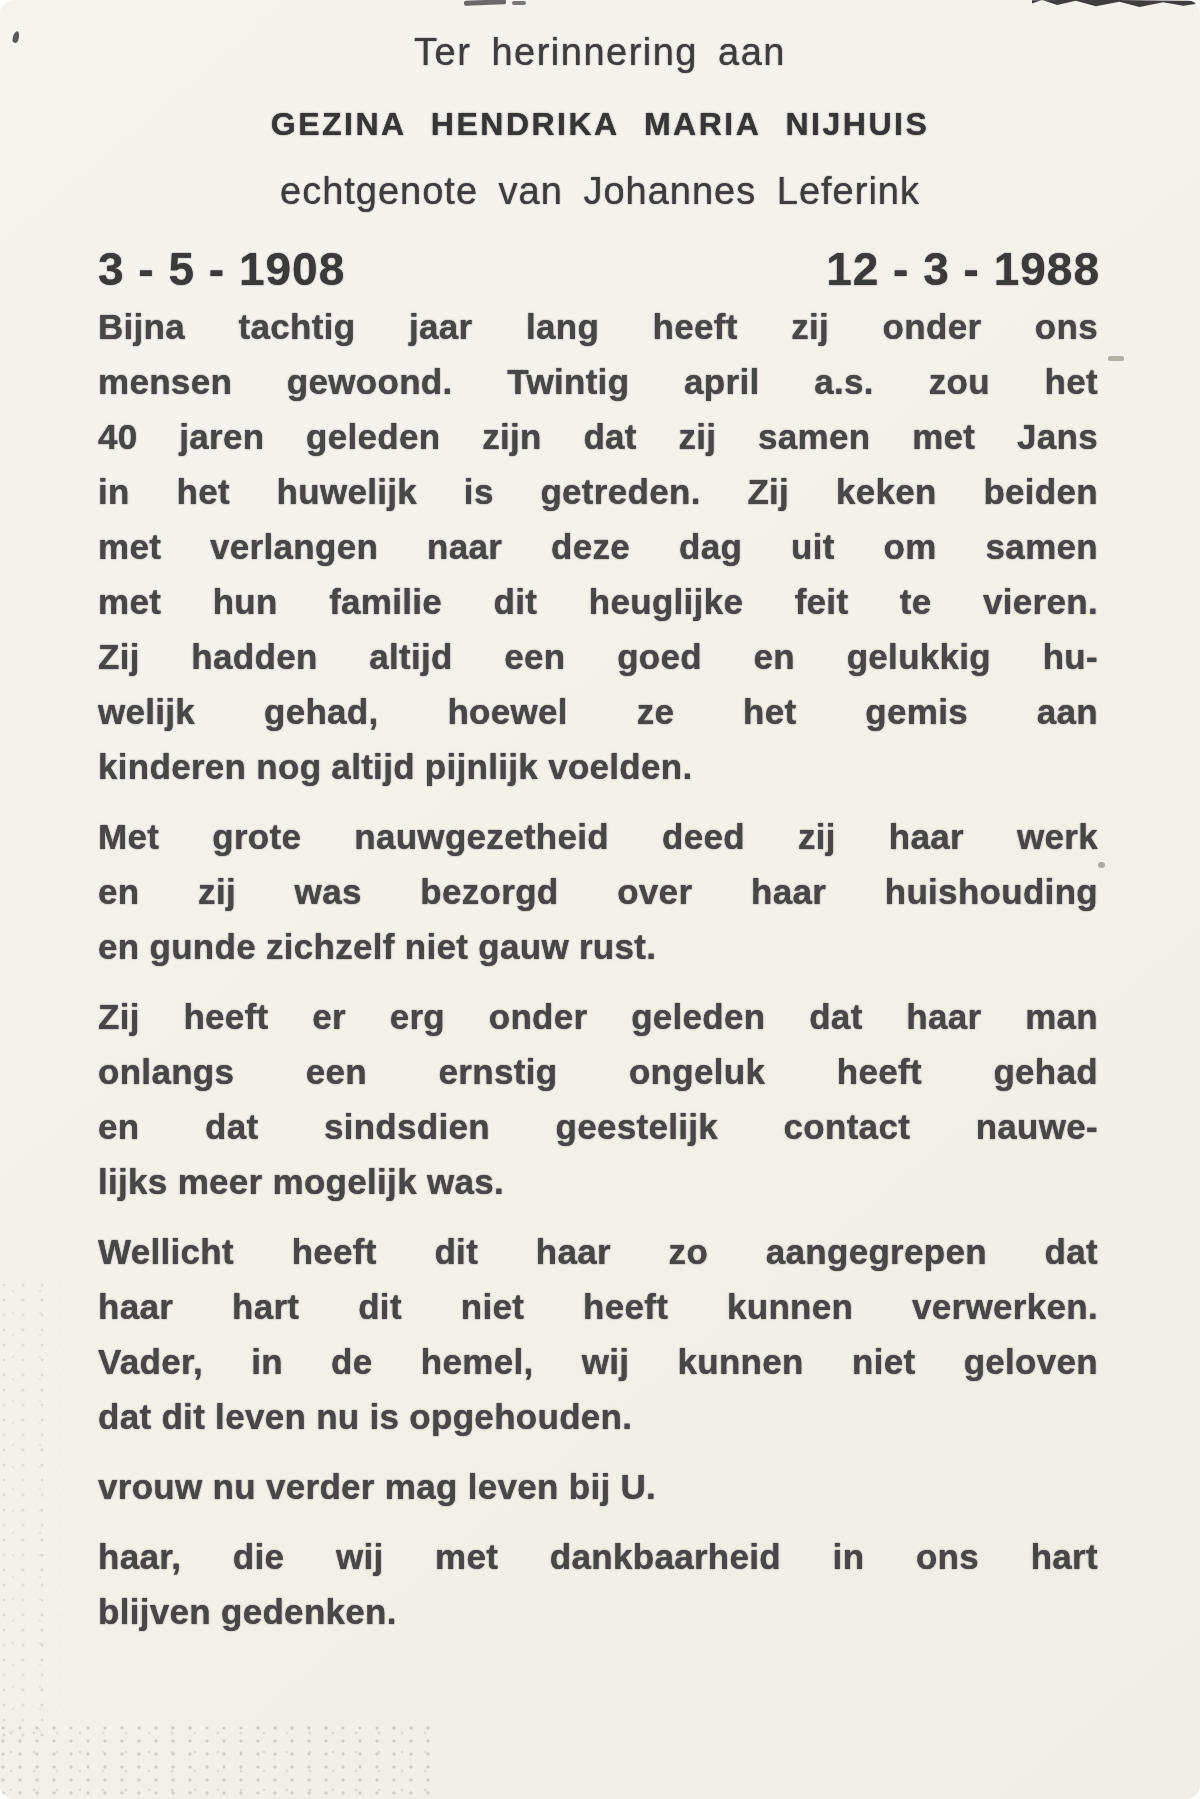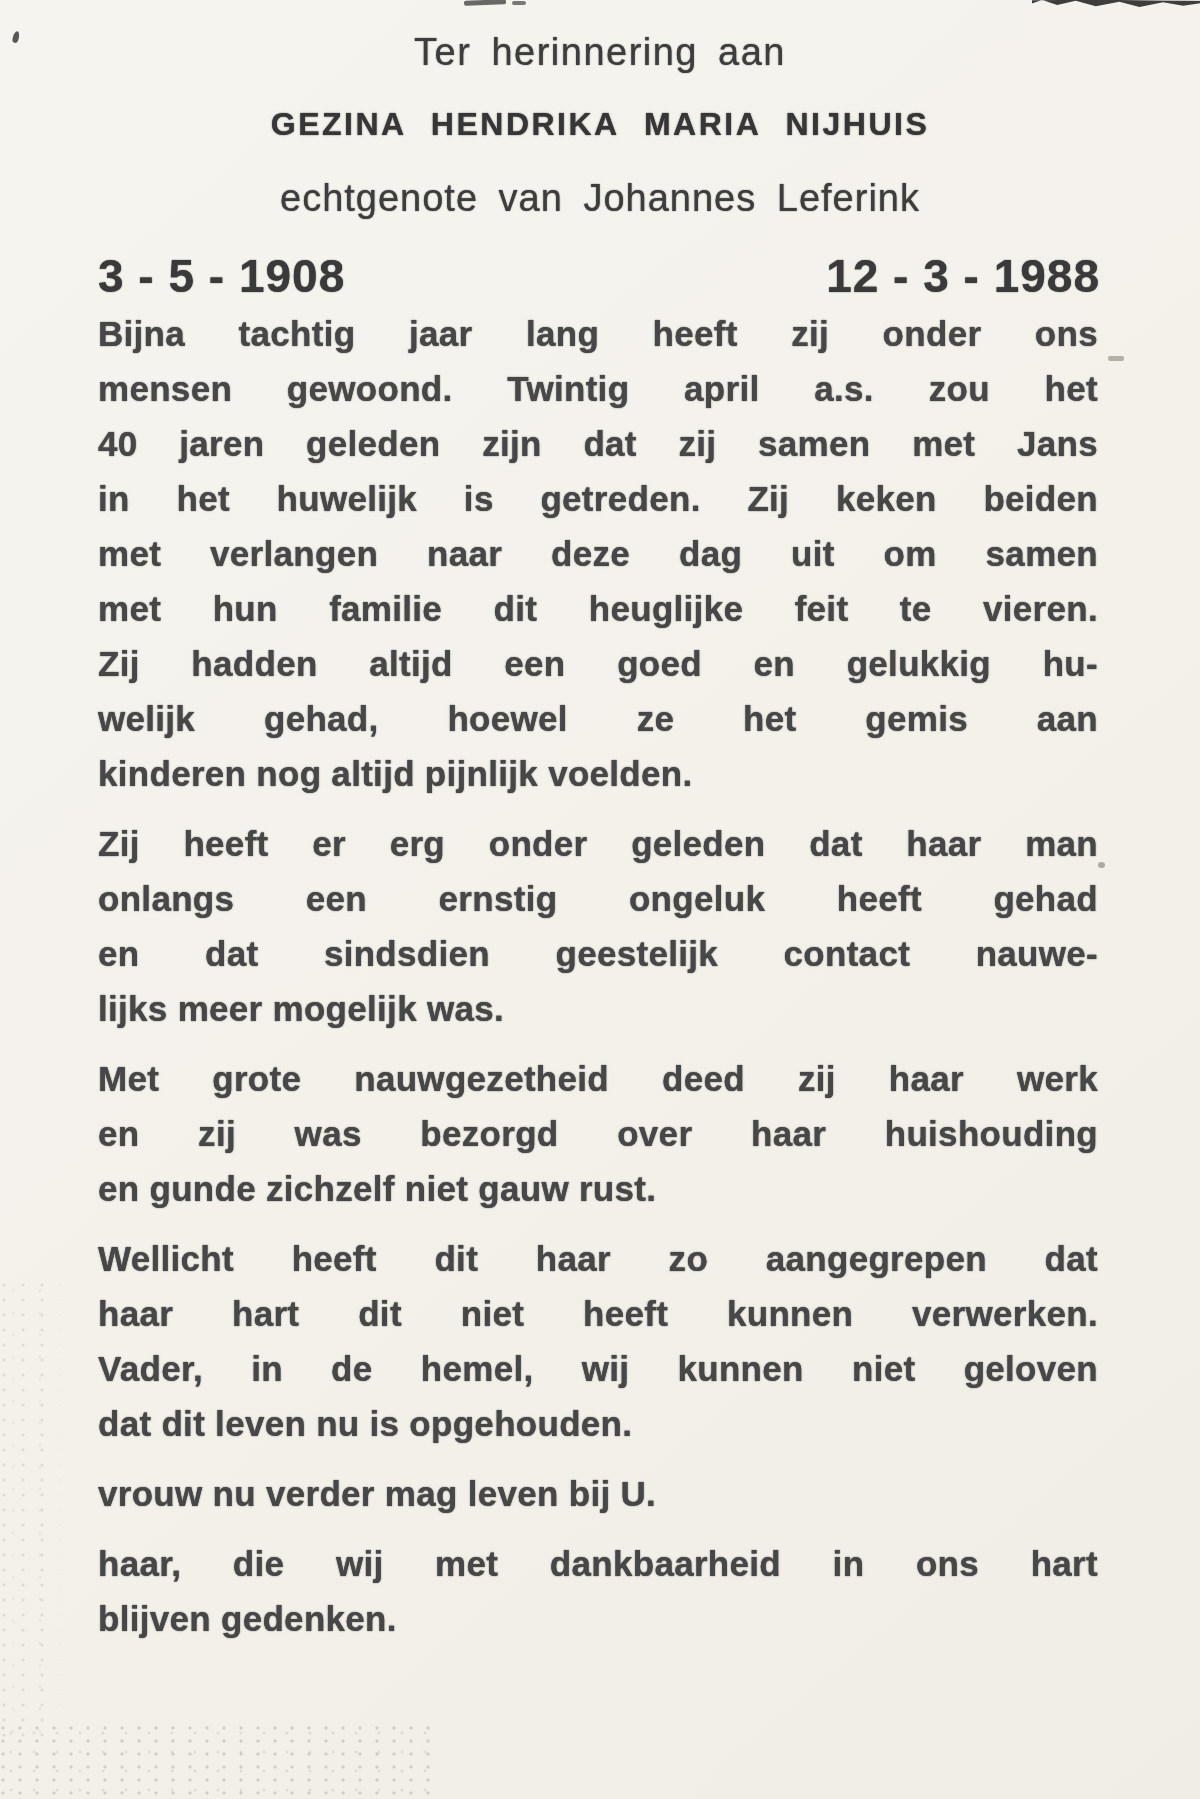--- a/index.html
+++ b/index.html
@@ -11,20 +11,21 @@
     height: 1799px;
     overflow: hidden;
     font-family: "Liberation Sans", "DejaVu Sans", sans-serif;
   }
   .card {
     position: relative;
     width: 1200px;
     height: 1799px;
     background: linear-gradient(140deg, #f6f4ef 0%, #f3f1ea 50%, #efede5 100%);
     overflow: hidden;
+    border-radius: 14px;
   }
   
   .h-dedication {
     margin-top: 30px;
     text-align: center;
     font-size: 38px;
     line-height: 44px;
     font-weight: 400;
     letter-spacing: 1.5px;
     word-spacing: 8px;
@@ -36,21 +37,21 @@
     text-align: center;
     font-size: 32px;
     line-height: 48px;
     font-weight: 700;
     letter-spacing: 2.5px;
     word-spacing: 14px;
     color: #363636;
     text-shadow: 0 0 1px rgba(50,50,50,0.9), 0 0 2.5px rgba(80,80,80,0.35);
   }
   .h-relation {
-    margin-top: 28px;
+    margin-top: 21px;
     text-align: center;
     font-size: 38px;
     line-height: 44px;
     font-weight: 400;
     letter-spacing: 1px;
     word-spacing: 9px;
     color: #3d3d3d;
     text-shadow: 0 0 1px rgba(60,60,60,0.85), 0 0 2px rgba(90,90,90,0.3);
   }
   .dates-row {
@@ -158,29 +159,29 @@
         <div class="line">mensen gewoond. Twintig april a.s. zou het</div>
         <div class="line">40 jaren geleden zijn dat zij samen met Jans</div>
         <div class="line">in het huwelijk is getreden. Zij keken beiden</div>
         <div class="line">met verlangen naar deze dag uit om samen</div>
         <div class="line">met hun familie dit heuglijke feit te vieren.</div>
         <div class="line">Zij hadden altijd een goed en gelukkig hu-</div>
         <div class="line">welijk gehad, hoewel ze het gemis aan</div>
         <div class="line last">kinderen nog altijd pijnlijk voelden.</div>
       </div>
       <div class="paragraph">
+        <div class="line">Met grote nauwgezetheid deed zij haar werk</div>
+        <div class="line">en zij was bezorgd over haar huishouding</div>
+        <div class="line last">en gunde zichzelf niet gauw rust.</div>
+      </div>
+      <div class="paragraph">
         <div class="line">Zij heeft er erg onder geleden dat haar man</div>
         <div class="line">onlangs een ernstig ongeluk heeft gehad</div>
         <div class="line">en dat sindsdien geestelijk contact nauwe-</div>
         <div class="line last">lijks meer mogelijk was.</div>
-      </div>
-      <div class="paragraph">
-        <div class="line">Met grote nauwgezetheid deed zij haar werk</div>
-        <div class="line">en zij was bezorgd over haar huishouding</div>
-        <div class="line last">en gunde zichzelf niet gauw rust.</div>
       </div>
       <div class="paragraph">
         <div class="line">Wellicht heeft dit haar zo aangegrepen dat</div>
         <div class="line">haar hart dit niet heeft kunnen verwerken.</div>
         <div class="line">Vader, in de hemel, wij kunnen niet geloven</div>
         <div class="line last">dat dit leven nu is opgehouden.</div>
       </div>
       <div class="paragraph">
         <div class="line last">vrouw nu verder mag leven bij U.</div>
       </div>

